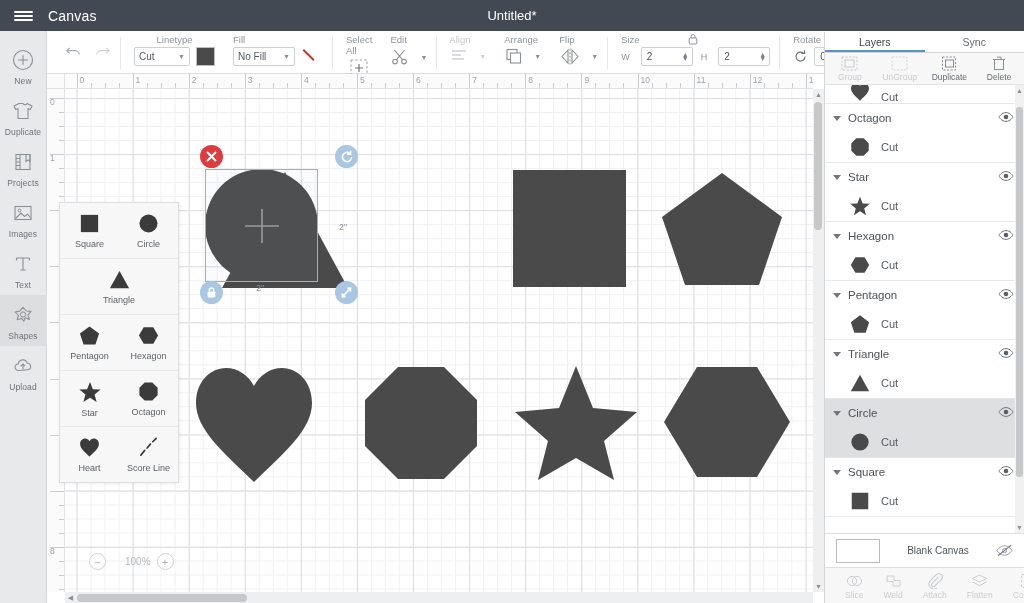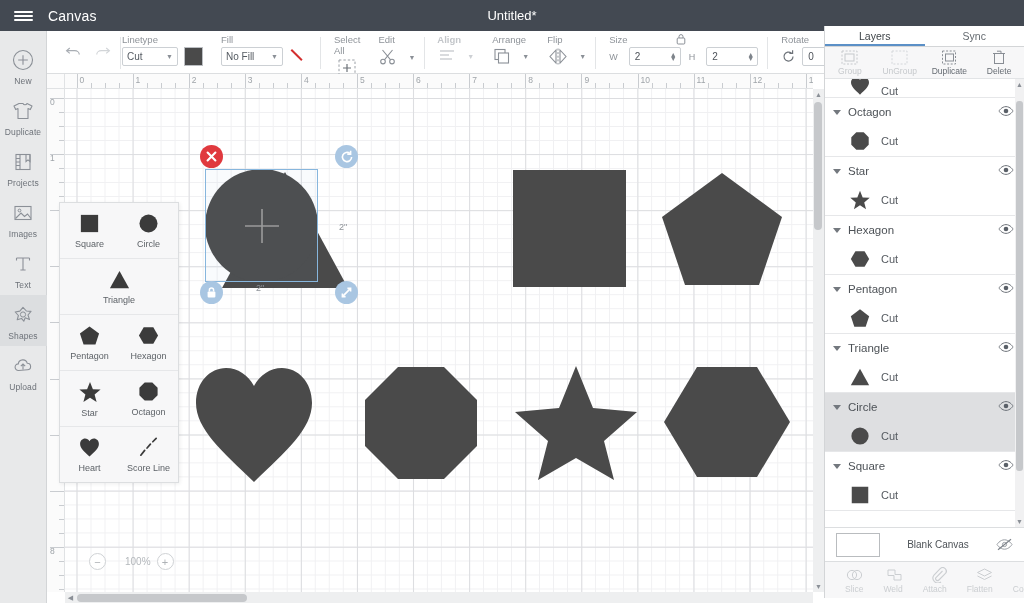--- a/index.html
+++ b/index.html
@@ -49,21 +49,21 @@
 
   
   .optbar {
     position:absolute; top:31px; left:47px; width:777px; height:43px;
     background:#fff; border-bottom:1px solid #dcdee0;
     display:flex; align-items:flex-start; padding-left:9px;
   }
   .og { display:flex; flex-direction:column; padding:3px 9px 0; position:relative; height:43px; }
   .og.div-l::before { content:""; position:absolute; left:0; top:6px; bottom:5px; width:1px; background:#e3e5e7; }
   .og-title { font-size:9.5px; color:#8e9399; margin-bottom:2px; }
-  .og-title.dim { color:#c3c6ca;font-weight:bold; }
+  .og-title.dim { color:#c3c6ca; }
   .og-row { display:flex; align-items:center; gap:6px; }
   .sel {
     border:1px solid #ccd0d4; border-radius:2px; height:19px; min-width:46px;
     display:flex; align-items:center; padding:0 4px; font-size:10px; color:#555b62; background:#fff;
   }
   .sel .cap { flex:1; }
   .caret { font-size:7px; color:#8b9097; margin-left:4px; }
   .swatch { width:19px; height:19px; background:#4a4a4a; border:1px solid #bcbfc3; }
   .nofillline { width:22px; height:19px; position:relative; }
   .nofillline::after {
@@ -74,21 +74,21 @@
     border:1px solid #ccd0d4; border-radius:2px; height:19px; width:52px;
     display:flex; align-items:center; padding:0 2px 0 5px; font-size:10px; color:#4d5259; background:#fff;
   }
   .numfield .v { flex:1; }
   .spin { display:flex; flex-direction:column; line-height:4px; color:#7e848b; font-size:7px; padding-right:1px; }
   .lbl-s { font-size:9px; color:#8e9399; margin-right:3px; }
   .lock-ico { position:absolute; left:50%; top:1px; transform:translateX(-50%); }
 
   
   .rpanel {
-    position:absolute; top:26px; right:0; width:200px; height:572px;
+    position:absolute; top:32px; right:0; width:200px; height:572px;
     background:#a16207; border-left:1px solid #d3d5d7; display:flex; flex-direction:column;
   }
   .rtabs { display:flex; height:21px; background:#fff; border-bottom:1px solid #d3d5d7; }
   .rtab {
     flex:1; text-align:center; font-size:10.5px; color:#63696f; line-height:21px; cursor:pointer;
   }
   .rtab.active { border-bottom:2px solid #5b90c7; color:#3f4549; }
   .rtools { display:flex; height:32px; align-items:center; justify-content:space-around; background:#f7f7f8; border-bottom:1px solid #e2e4e6; }
   .rtool { display:flex; flex-direction:column; align-items:center; cursor:pointer; color:#666c73; width:48px; }
   .rtool.dim { color:#c6c9cc; }
@@ -106,21 +106,21 @@
   .layer-sub { display:flex; align-items:center; height:30px; padding-left:24px; }
   .thumb-shape { width:22px; height:22px; margin-right:10px; display:flex; align-items:center; justify-content:center; }
   .sub-lbl { font-size:11px; color:#555a60; }
   .blankrow {
     height:35px; display:flex; align-items:center; padding:0 11px; background:#fff;
     border-top:1px solid #dcdee0; border-bottom:1px solid #dcdee0;
   }
   .blankthumb { width:44px; height:24px; background:#fff; border:1px solid #b9bcbf; }
   .blanklbl { flex:1; text-align:center; font-size:10px; color:#4d5257; }
   .rbottom { height:36px; display:flex; align-items:center; justify-content:space-around; background:#f7f7f8; }
-  .rb { display:flex; flex-direction:column; align-items:flex-end; color:#cbced1; width:38px;margin-left:20px; }
+  .rb { display:flex; flex-direction:column; align-items:center; color:#cbced1; width:38px;margin-left:20px; }
   .rb-lbl { font-size:8.5px; margin-top:1px; }
 
   
   .canvas-wrap { position:absolute; top:74px; left:47px; width:777px; height:529px; background:#fff; }
   .ruler-h {
     position:absolute; top:0; left:18px; right:11px; height:15px;
     background:#fbfbfb; border-bottom:1px solid #e0e2e4; overflow:hidden;
   }
   .ruler-v {
     position:absolute; top:15px; left:0; width:18px; bottom:11px;
@@ -256,21 +256,21 @@
           <path d="M5 3.2 1.6 6.1 5 9" fill="none" stroke="#a8adb3" stroke-width="1.3"></path>
           <path d="M1.8 6.1h8.4c3 0 5 2 5 4.1" fill="none" stroke="#a8adb3" stroke-width="1.3"></path>
         </svg>
         <svg width="17" height="13" viewBox="0 0 18 14" style="cursor:pointer;">
           <path d="M13 3.2 16.4 6.1 13 9" fill="none" stroke="#d2d5d8" stroke-width="1.3"></path>
           <path d="M16.2 6.1H7.8c-3 0-5 2-5 4.1" fill="none" stroke="#d2d5d8" stroke-width="1.3"></path>
         </svg>
       </div>
     </div>
 
-    <div class="og div-l" style="padding-left:2px;">
+    <div class="og div-l" style="padding-left:14px;align-items:center;">
       <div class="og-title">Linetype</div>
       <div class="og-row">
         <div class="sel" style="width:56px;">
           <span class="cap">Cut</span>
           <span class="caret">▼</span>
         </div>
         <div class="swatch"></div>
       </div>
     </div>
 

